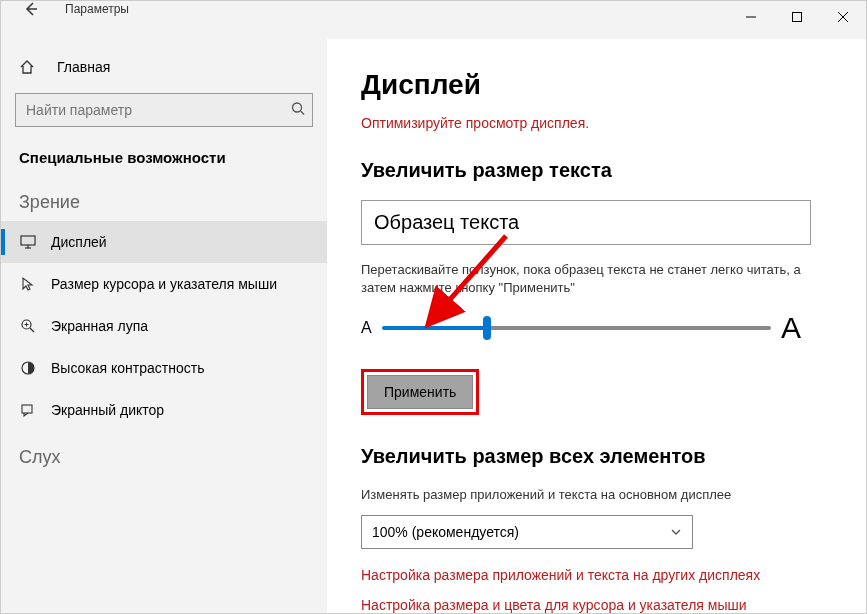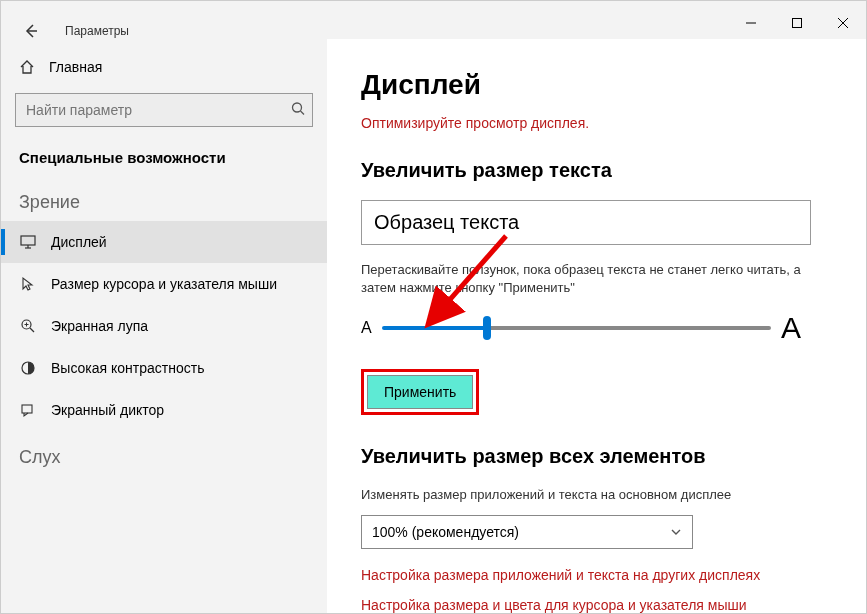--- a/index.html
+++ b/index.html
@@ -1,28 +1,28 @@
 <!DOCTYPE html>
 <html><head>
   <meta charset="utf-8">
   <style>
     * { box-sizing: border-box; margin: 0; padding: 0; }
     body { font-family: "Segoe UI", Tahoma, sans-serif; font-size: 14px; color: #000; background: #fff; width: 867px; height: 614px; overflow: hidden; border: 1px solid #ccc; }
     .window { display: flex; flex-direction: column; height: 100%; }
-    .titlebar { display: flex; align-items: flex-end; height: 38px; background: #f3f3f3; }
+    .titlebar { display: flex; align-items: flex-start; height: 38px; background: #f3f3f3; }
     .titlebar-left { display: flex; align-items: center; padding-left: 18px; }
     .back-btn { width: 24px; display: flex; align-items: center; justify-content: center; cursor: pointer; color: #333; }
     .title-text { margin-left: 22px; font-size: 12px; color: #333; }
     .titlebar-right { margin-left: auto; display: flex; }
     .win-btn { width: 46px; height: 32px; display: flex; align-items: center; justify-content: center; cursor: pointer; }
     .win-btn svg { stroke: #000; }
 
     .body-area { display: flex; flex: 1; overflow: hidden; }
     .sidebar { width: 326px; background: #f3f3f3; padding-top: 10px; display: flex; flex-direction: column; overflow-y: auto; }
-    .home-row { display: flex; align-items: center; padding: 10px 18px; cursor: pointer; }
+    .home-row { display: flex; align-items: center; padding: 10px 18px; cursor: pointer; gap: 8px; }
     .home-row svg { margin-right: 14px; }
     .search-wrap { margin: 8px 14px 14px 14px; position: relative; }
     .search-input { width: 100%; padding: 8px 34px 8px 10px; border: 1px solid #999; background: #ededed; font-size: 14px; outline: none; }
     .search-icon-wrap { position: absolute; right: 8px; top: 50%; transform: translateY(-50%); }
     .section-label { padding: 8px 18px 10px 18px; font-weight: 600; font-size: 15px; }
     .group-label { padding: 16px 18px 8px 18px; color: #666; font-size: 18px; }
     .nav-item { display: flex; align-items: center; padding: 12px 18px; cursor: pointer; position: relative; }
     .nav-item.selected { background: #e1e1e1; }
     .nav-item.selected::before { content: ""; position: absolute; left: 0; top: 8px; bottom: 8px; width: 4px; background: #0078d4; }
     .nav-icon { width: 18px; height: 18px; margin-right: 14px; display: flex; align-items: center; justify-content: center; }
@@ -32,21 +32,21 @@
     h1 { font-size: 28px; font-weight: 600; margin-bottom: 14px; }
     .subtitle { color: #b91c1c; margin-bottom: 28px; }
     h2 { font-size: 20px; font-weight: 600; margin-bottom: 18px; }
     .sample-box { border: 1px solid #999; padding: 10px 12px; font-size: 20px; width: 450px; margin-bottom: 16px; }
     .slider-desc { font-size: 13px; color: #333; width: 440px; margin-bottom: 14px; line-height: 1.4; }
     .slider-row { display: flex; align-items: center; width: 440px; margin-bottom: 24px; }
     .small-a { font-size: 16px; margin-right: 10px; }
     .big-a { font-size: 30px; margin-left: 10px; }
     .slider-track { flex: 1; height: 4px; background: linear-gradient(to right, #0078d4 0%, #0078d4 27%, #888 27%, #888 100%); position: relative; border-radius: 2px; }
     .slider-thumb { position: absolute; left: 27%; top: 50%; transform: translate(-50%, -50%); width: 8px; height: 24px; background: #0078d4; border-radius: 4px; }
-    .apply-btn { border: 1px solid #888; background: #5eead4; padding: 8px 16px; font-size: 14px; cursor: pointer; }
+    .apply-btn { border: 1px solid #888; background: #a3a3a3; padding: 8px 16px; font-size: 14px; cursor: pointer; }
     .apply-highlight { border: 3px solid #e60000; display: inline-block; padding: 3px; margin-bottom: 30px; }
     .dropdown { border: 1px solid #888; padding: 8px 10px; width: 332px; display: flex; justify-content: space-between; align-items: center; margin-bottom: 18px; background: #fff; cursor: pointer; }
     .link { color: #b91c1c; cursor: pointer; margin-bottom: 14px; display: block; }
     .annot-arrow { position: absolute; pointer-events: none; }
     .main { position: relative; }
   </style>
 </head>
 <body>
 
 <div class="window">

